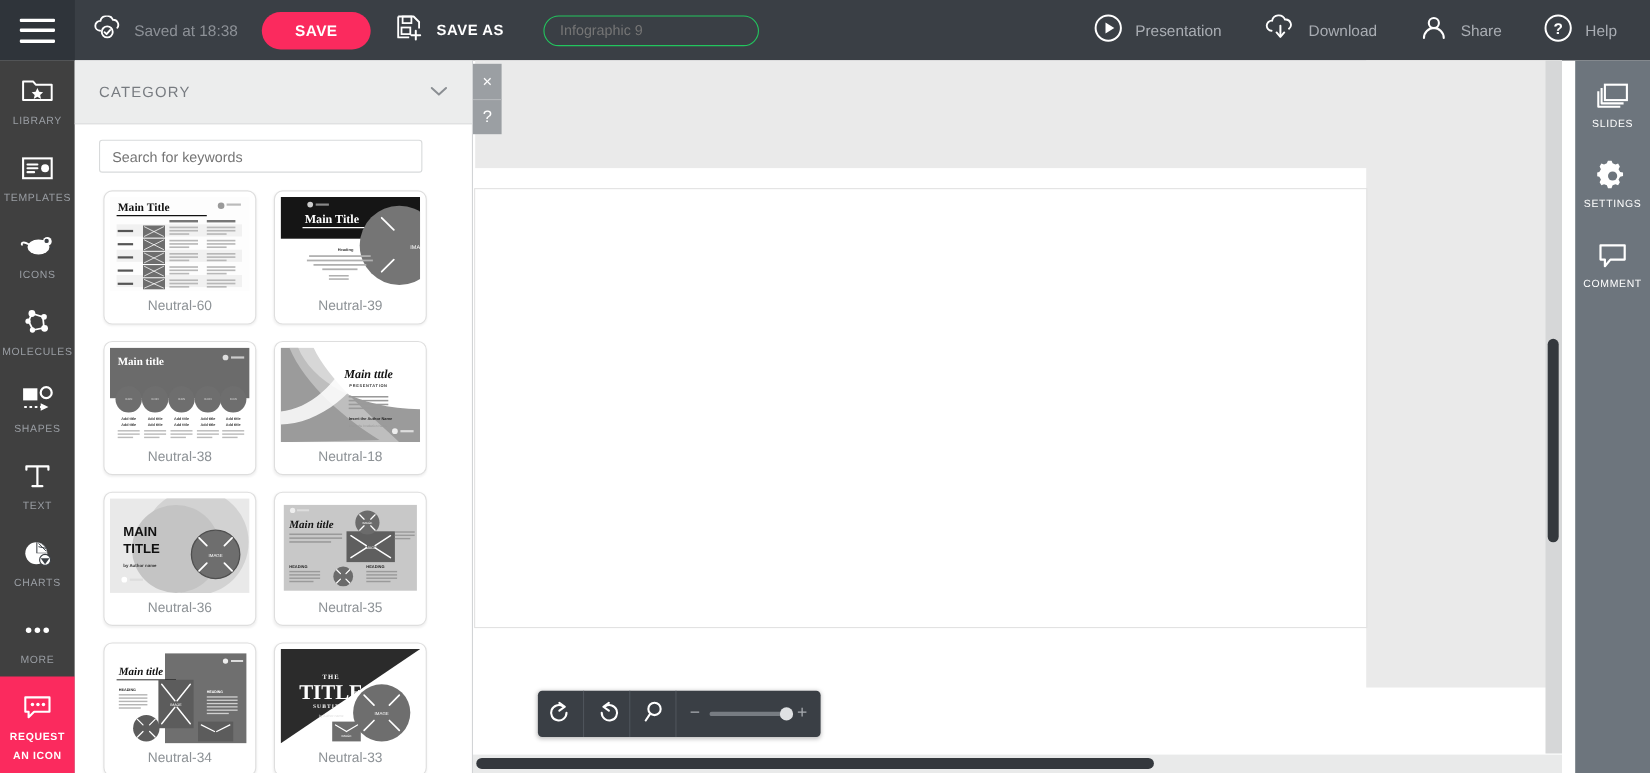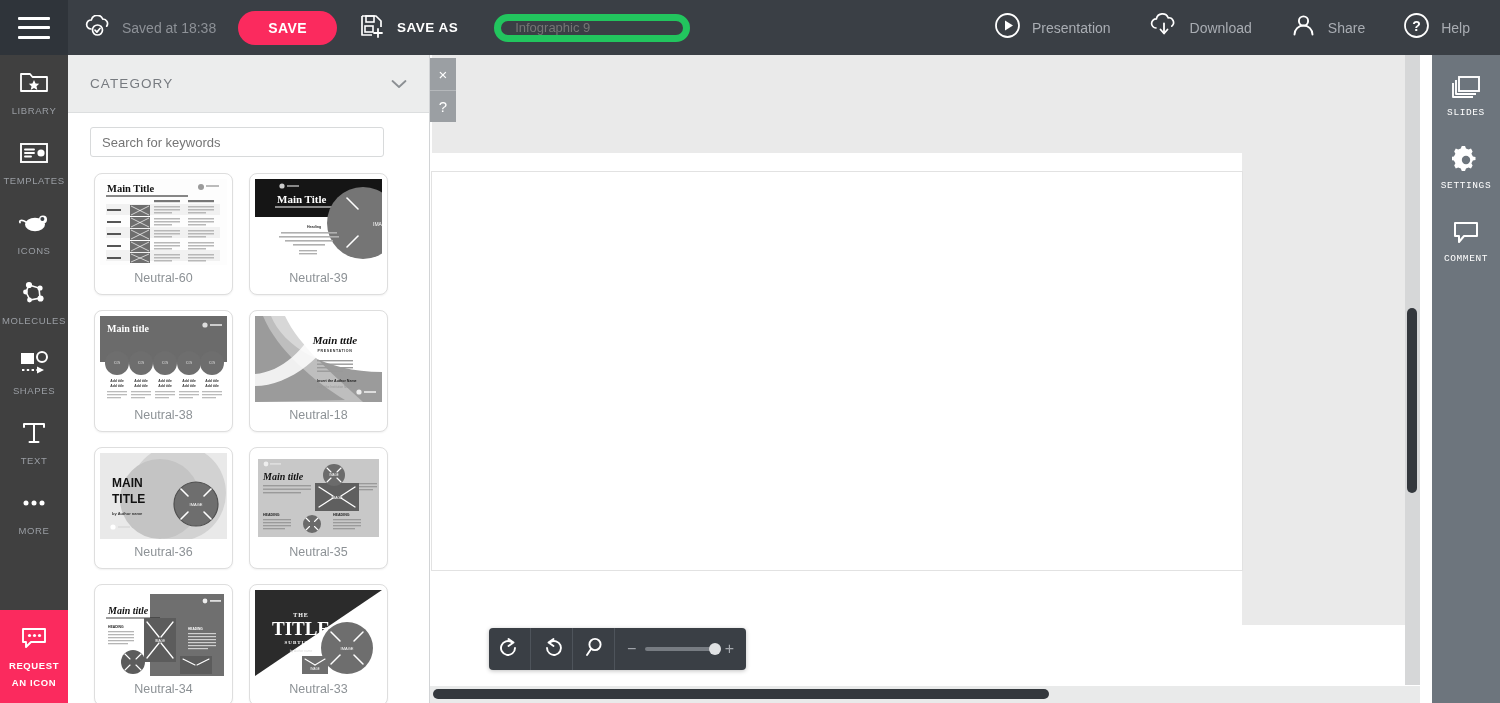--- a/index.html
+++ b/index.html
@@ -31,21 +31,21 @@
     margin-left: 22px; background: #fb2a5e; color: #fff;
     border: none; border-radius: 22px; padding: 0 30px; height: 34px;
     font-size: 14px; font-weight: bold; letter-spacing: .4px; cursor: pointer;
     font-family: "Liberation Sans", sans-serif;
   }
   .saveas-group { display: flex; align-items: center; margin-left: 22px; cursor: pointer; }
   .saveas-text { color: #ffffff; font-size: 13.5px; font-weight: bold; letter-spacing: .5px; margin-left: 12px; }
 
   .title-input {
     margin-left: 36px; width: 196px; height: 28px; border-radius: 14px;
-    background: transparent; border: 7px solid #22c55e; color: #9ca0a6;
+    background: transparent; border: 1px solid #22c55e; color: #9ca0a6;
     font-size: 13px; padding: 0 14px; outline: none;
     font-family: "Liberation Sans", sans-serif;
   }
 
   .top-right { margin-left: auto; display: flex; align-items: center; padding-right: 30px; }
   .top-action { display: flex; align-items: center; margin-left: 38px; cursor: pointer; }
   .top-action .lbl { color: #a9adb3; font-size: 14px; margin-left: 11px; }
 
   
   .left-rail {
@@ -164,21 +164,21 @@
   .slider-knob {
     position: absolute; top: -4px; left: 64px; width: 12px; height: 12px;
     background: #dfe1e3; border-radius: 50%;
   }
 
   
   .right-rail {
     position: absolute; top: 55px; left: 1432px; width: 68px; height: 648px;
     background: #6d757d; display: flex; flex-direction: column; align-items: center;
   }
-  .rr-item { width: 68px; padding: 16px 0 10px; display: flex; flex-direction: column; align-items: center; cursor: pointer; font-family: Liberation Mono, monospace; }
+  .rr-item { width: 68px; padding: 16px 0 10px; display: flex; flex-direction: column; align-items: center; cursor: pointer; }
   .rr-item .ico { height: 32px; display: flex; align-items: center; justify-content: center; }
   .rr-item .lbl { color: #ffffff; font-size: 9.5px; letter-spacing: .6px; margin-top: 4px; }
 </style>
 </head>
 <body>
 
 <div id="app">
 
   <div class="topbar">
 
@@ -328,20 +328,33 @@
 
     <div class="rail-item">
       <span class="ico">
         <svg width="28" height="28" viewBox="0 0 28 28">
           <path d="M4 5 h20 M4 5 v3 M24 5 v3 M14 5 v18 M9.5 23 h9" stroke="#fff" stroke-width="2" stroke-linecap="round" fill="none"></path>
         </svg>
       </span>
       <span class="lbl">TEXT</span>
     </div>
 
+    <div class="rail-item">
+      <span class="ico">
+        <svg width="28" height="28" viewBox="0 0 28 28">
+          <circle cx="13" cy="14" r="10" fill="#fff"></circle>
+          <path d="M13 14 V4 A10 10 0 0 1 23 14 Z" fill="#3a3f45"></path>
+          <path d="M14 4.2 a10 10 0 0 1 8.8 9.3 L14 13.5 Z" fill="#fff"></path>
+          <path d="M15 5 L22 12 M15 8 L22 9.5" stroke="#3a3f45" stroke-width=".9"></path>
+          <circle cx="21" cy="20" r="5" fill="#fff" stroke="#3a3f45" stroke-width="1"></circle>
+          <path d="M17 18.5 L21 24 L25 18.5 Z" fill="#3a3f45"></path>
+        </svg>
+      </span>
+      <span class="lbl">CHARTS</span>
+    </div>
 
     <div class="rail-item">
       <span class="ico">
         <svg width="30" height="12" viewBox="0 0 30 12">
           <circle cx="7" cy="6" r="2.5" fill="#fff"></circle>
           <circle cx="15" cy="6" r="2.5" fill="#fff"></circle>
           <circle cx="23" cy="6" r="2.5" fill="#fff"></circle>
         </svg>
       </span>
       <span class="lbl">MORE</span>

